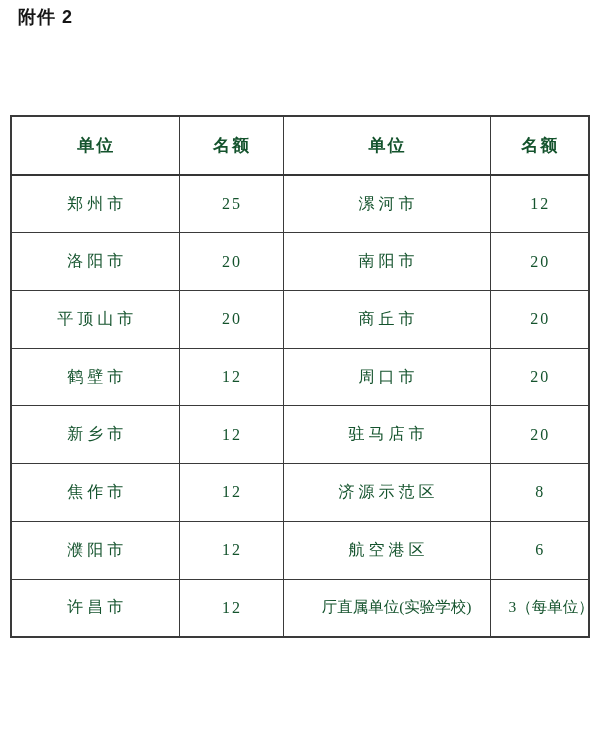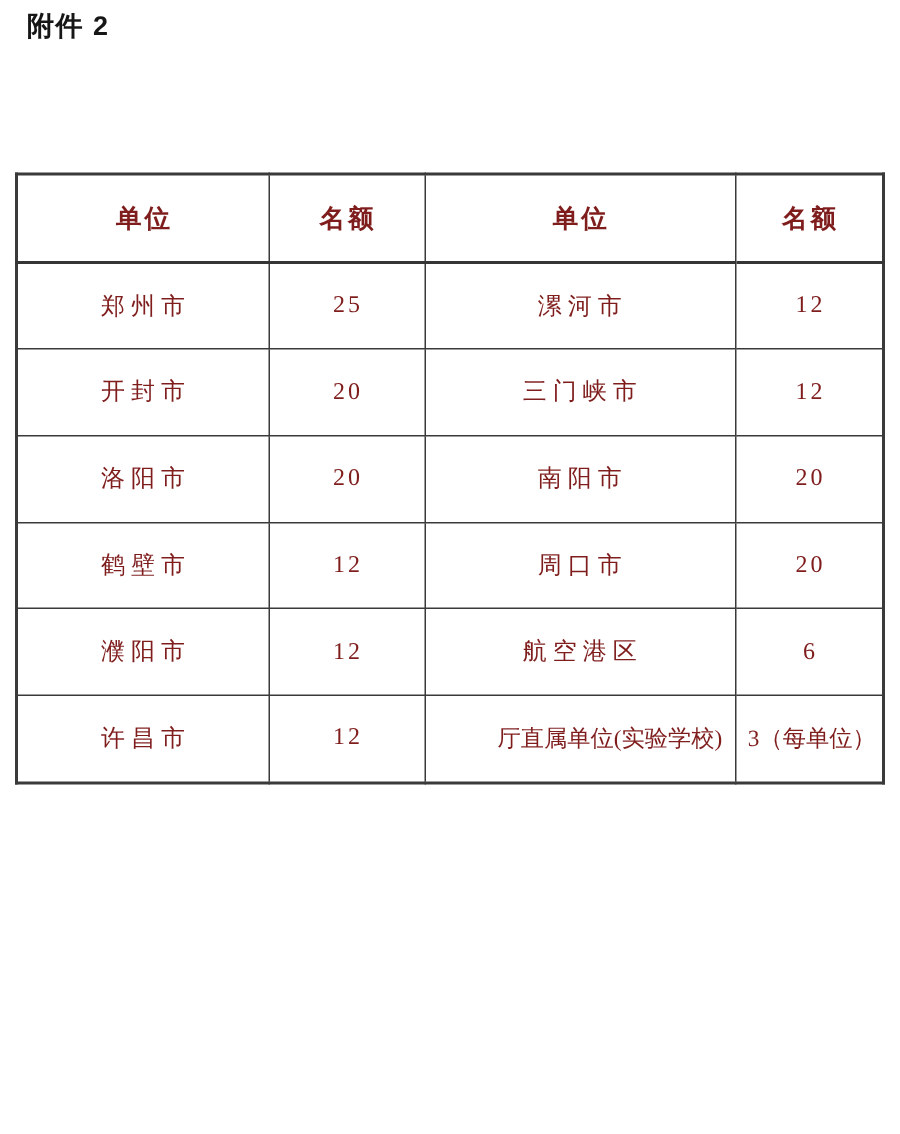--- a/index.html
+++ b/index.html
@@ -49,23 +49,23 @@
   .quota-table col.c1 { width: 168px; }
   .quota-table col.c2 { width: 104px; }
   .quota-table col.c3 { width: 207px; }
   .quota-table col.c4 { width: 99px; }
   .quota-table th,
   .quota-table td {
     border: 1px solid #3a3a3a;
     height: 56.7px;
     text-align: center;
     vertical-align: middle;
-    padding: 0 8px;
+    padding: 0 18px;
     font-size: 16px;
-    color: #7f1d1d;
+    color: #14532d;
     overflow: hidden;
     white-space: nowrap;
   }
   .quota-table thead th {
     font-weight: bold;
     font-size: 17px;
     letter-spacing: 2px;
     text-indent: 2px;
     border-bottom: 2px solid #353535;
   }
@@ -108,36 +108,48 @@
       </tr>
     </thead>
     <tbody>
       <tr>
         <td class="unit">郑州市</td>
         <td class="quota">25</td>
         <td class="unit">漯河市</td>
         <td class="quota">12</td>
       </tr>
       <tr>
-        <td class="unit">开封市</td>
-        <td class="quota">20</td>
-        <td class="unit">三门峡市</td>
-        <td class="quota">12</td>
-      </tr>
-      <tr>
         <td class="unit">洛阳市</td>
         <td class="quota">20</td>
         <td class="unit">南阳市</td>
+        <td class="quota">20</td>
+      </tr>
+      <tr>
+        <td class="unit">平顶山市</td>
+        <td class="quota">20</td>
+        <td class="unit">商丘市</td>
         <td class="quota">20</td>
       </tr>
       <tr>
         <td class="unit">鹤壁市</td>
         <td class="quota">12</td>
         <td class="unit">周口市</td>
         <td class="quota">20</td>
+      </tr>
+      <tr>
+        <td class="unit">新乡市</td>
+        <td class="quota">12</td>
+        <td class="unit">驻马店市</td>
+        <td class="quota">20</td>
+      </tr>
+      <tr>
+        <td class="unit">焦作市</td>
+        <td class="quota">12</td>
+        <td class="unit">济源示范区</td>
+        <td class="quota">8</td>
       </tr>
       <tr>
         <td class="unit">濮阳市</td>
         <td class="quota">12</td>
         <td class="unit">航空港区</td>
         <td class="quota">6</td>
       </tr>
       <tr>
         <td class="unit">许昌市</td>
         <td class="quota">12</td>

